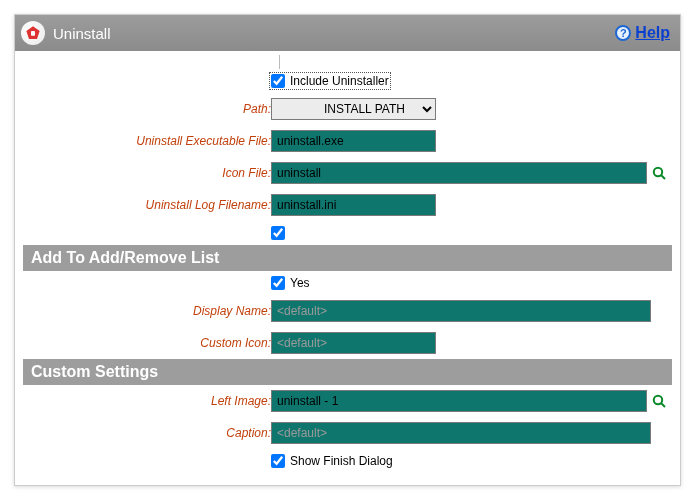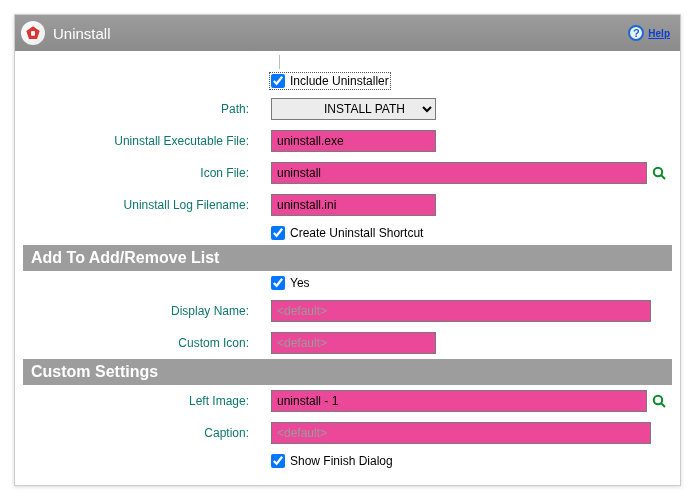--- a/index.html
+++ b/index.html
@@ -4,26 +4,26 @@
 <style>
   * { box-sizing: border-box; margin: 0; padding: 0; font-family: Tahoma, Arial, sans-serif; font-size: 12px; }
   body { background: #fff; width:695px; height:500px; overflow:hidden; padding:14px; }
   .panel { border:1px solid #ccc; background:#fff; box-shadow:0 1px 4px rgba(0,0,0,.15); }
   .titlebar { background: linear-gradient(#9c9c9c,#8b8b8b); height:36px; display:flex; align-items:center; padding:0 10px 0 6px; }
   .titlebar .logo { width:24px; height:24px; border-radius:50%; background:radial-gradient(circle at 35% 35%,#fff,#e9e9e9); display:flex; align-items:center; justify-content:center; margin-right:8px; }
   .titlebar .logo svg { display:block; }
   .titlebar .title { color:#fff; font-size:15px; }
   .titlebar .spacer { flex:1; }
   .titlebar .help-icon { width:16px; height:16px; border-radius:50%; border:2px solid #1e68d4; color:#1e68d4; font-weight:bold; display:flex; align-items:center; justify-content:center; font-size:11px; margin-right:4px; background:#e8f1ff;}
-  .titlebar .help-link { color:#0b3fd1; text-decoration:underline; font-size:10px; cursor:pointer; font-weight:bold;}
+  .titlebar .help-link { color:#0b3fd1; text-decoration:underline; font-size:16px; cursor:pointer; font-weight:bold;}
   .form-body { padding:4px 8px 12px 8px; }
   .row { display:flex; align-items:center; padding:5px 4px; }
-  .row .label { width:244px; text-align:right; padding-right:22px; color:#0f766e; font-size:12px; }
+  .row .label { width:244px; text-align:right; padding-right:0; color:#c2410c; font-size:12px;font-style:italic; }
   .row .field { flex:1; display:flex; align-items:center; gap:4px; }
-  input[type=text], select.combo { height:22px; border:1px solid #7a7a7a; padding:0 5px; font-size:12px; background:#ec4899; }
+  input[type=text], select.combo { height:22px; border:1px solid #7a7a7a; padding:0 5px; font-size:12px; background:#0f766e; }
   input.wfull { width:100%; max-width:380px; }
   input.wmed { width:165px; }
   select.combo { width:165px; background:#ececec;padding-left:48px; }
   input::placeholder { color:#9a9a9a; }
   .dotted-focus { outline:1px dotted #555; outline-offset:1px; }
   .check { display:flex; align-items:center; gap:5px; }
   .check input { width:14px; height:14px; }
   .section-head { background:#9d9d9d; color:#fff; font-size:16px; padding:4px 8px; font-weight:bold; }
   .browse-btn { width:18px; height:18px; display:flex; align-items:center; justify-content:center; cursor:pointer; border:none; background:transparent; }
   .browse-btn svg { display:block; }
@@ -93,21 +93,20 @@
       <div class="field">
         <input type="text" class="wmed" value="uninstall.ini" style="">
       </div>
     </div>
 
     <div class="row">
       <div class="label"></div>
       <div class="field">
         <label class="check">
           <input type="checkbox" checked="" style="">
-          <span>Create Uninstall Shortcut</span>
         </label>
       </div>
     </div>
 
     <div class="section-head">Add To Add/Remove List</div>
 
     <div class="row">
       <div class="label"></div>
       <div class="field">
         <label class="check">

